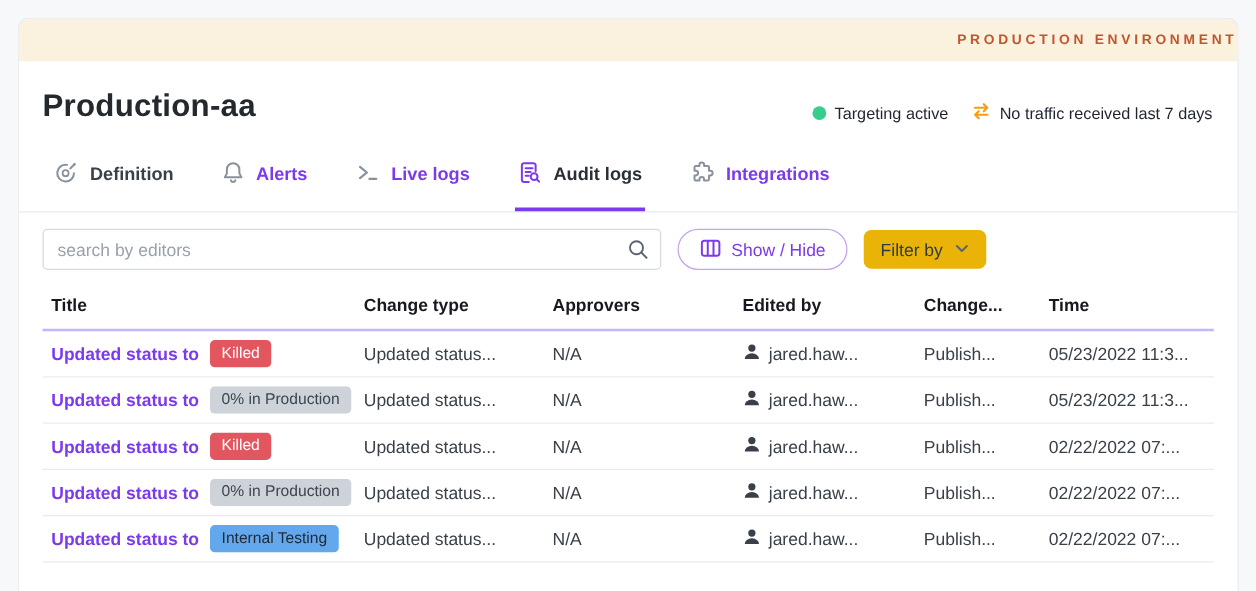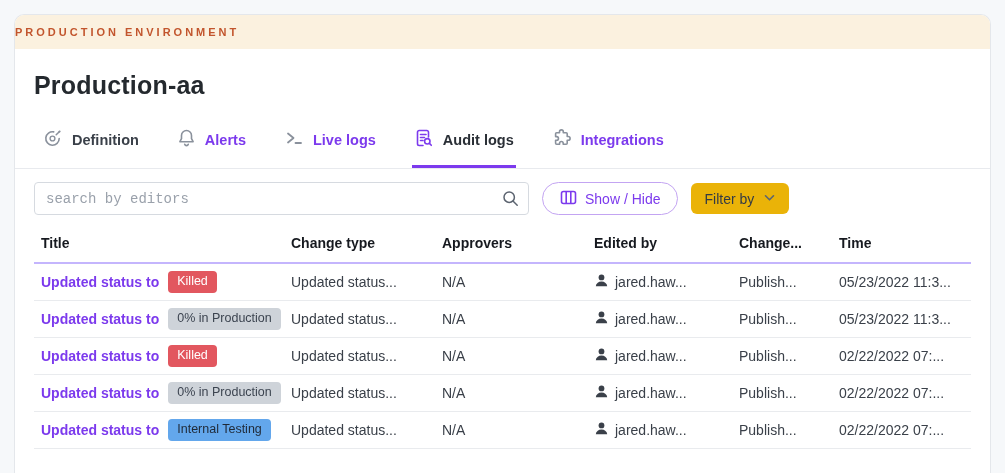--- a/index.html
+++ b/index.html
@@ -12,21 +12,21 @@
   .card {
     position:absolute; left:14px; top:14px; width:977px; height:470px;
     background:#FFFFFF;
     border:1px solid #E4E7EB; border-bottom:none;
     border-radius:10px 10px 0 0;
     overflow:hidden;
   }
   
   .env-banner {
     height:34px; background:#FBF1DF;
-    display:flex; align-items:center; justify-content:flex-start;
+    display:flex; align-items:center; justify-content:flex-end;
     font-size:11px; font-weight:bold; letter-spacing:3px;
     color:#C2552D; text-transform:uppercase;
   }
   
   .page-header {
     display:flex; align-items:flex-end; justify-content:space-between;
     padding:22px 20px 18px 19px;
   }
   .page-title { font-size:25px; font-weight:bold; color:#24292E; letter-spacing:0.2px; }
   .status-group { display:flex; align-items:center; gap:18px; font-size:13px; color:#1F2430; }
@@ -51,21 +51,21 @@
   
   .controls {
     display:flex; align-items:center;
     padding:13px 20px 0 19px; gap:13px;
   }
   .search-wrap { position:relative; width:495px; }
   .search-input {
     width:100%; height:33px;
     border:1px solid #D6DAE0; border-radius:4px;
     padding:0 36px 0 11px;
-    font-size:14px; font-family:Liberation Mono, monospace;
+    font-size:14px; font-family:Liberation Sans, sans-serif;
     color:#3A4049; background:#fff; outline:none;
   }
   .search-input::placeholder { color:#9AA1AB; }
   .search-icon { position:absolute; right:10px; top:8px; }
   .btn-showhide {
     display:flex; align-items:center; gap:8px;
     height:33px; padding:0 17px;
     border:1px solid #C3A4F2; border-radius:17px; background:#fff;
     color:#7C3AED; font-size:14px; font-weight:normal;
     font-family:Liberation Sans, sans-serif; cursor:pointer;
@@ -106,20 +106,37 @@
 <body>
 
 <div class="card">
 
   <div class="env-banner">
     <span>PRODUCTION ENVIRONMENT</span>
   </div>
 
   <div class="page-header">
     <div class="page-title">Production-aa</div>
+    <div class="status-group">
+      <div class="status-item">
+        <span class="dot" style="background:#35CE8D"></span>
+        <span>Targeting active</span>
+      </div>
+      <div class="status-item">
+        <span>
+          <svg width="16" height="16" viewBox="0 0 16 16" fill="none" stroke="#F59E0B" stroke-width="1.7" stroke-linecap="round" stroke-linejoin="round">
+            <path d="M3 5.2 H12.6"></path>
+              <path d="M10 2.4 L12.8 5.2 L10 8"></path>
+            <path d="M13 10.8 H3.4"></path>
+              <path d="M6 8 L3.2 10.8 L6 13.6"></path>
+          </svg>
+        </span>
+        <span>No traffic received last 7 days</span>
+      </div>
+    </div>
   </div>
 
   <div class="tabs">
     <div class="tab tab--default">
       <span>
         <svg width="20" height="20" viewBox="0 0 20 20" fill="none" stroke="#8A919C" stroke-width="1.6" stroke-linecap="round">
           <path d="M16.2 10.5 a6.7 6.7 0 1 1 -5.5 -6.6"></path>
           <path d="M13.2 6.8 L16.8 3.2" stroke-width="1.5"></path>
           <path d="M16.2 2.4 l1.4 1.4 -1 1 -1.4 -1.4 z" fill="#8A919C" stroke="none"></path>
           <circle cx="9.5" cy="10.5" r="2.4" stroke-width="1.4"></circle>

